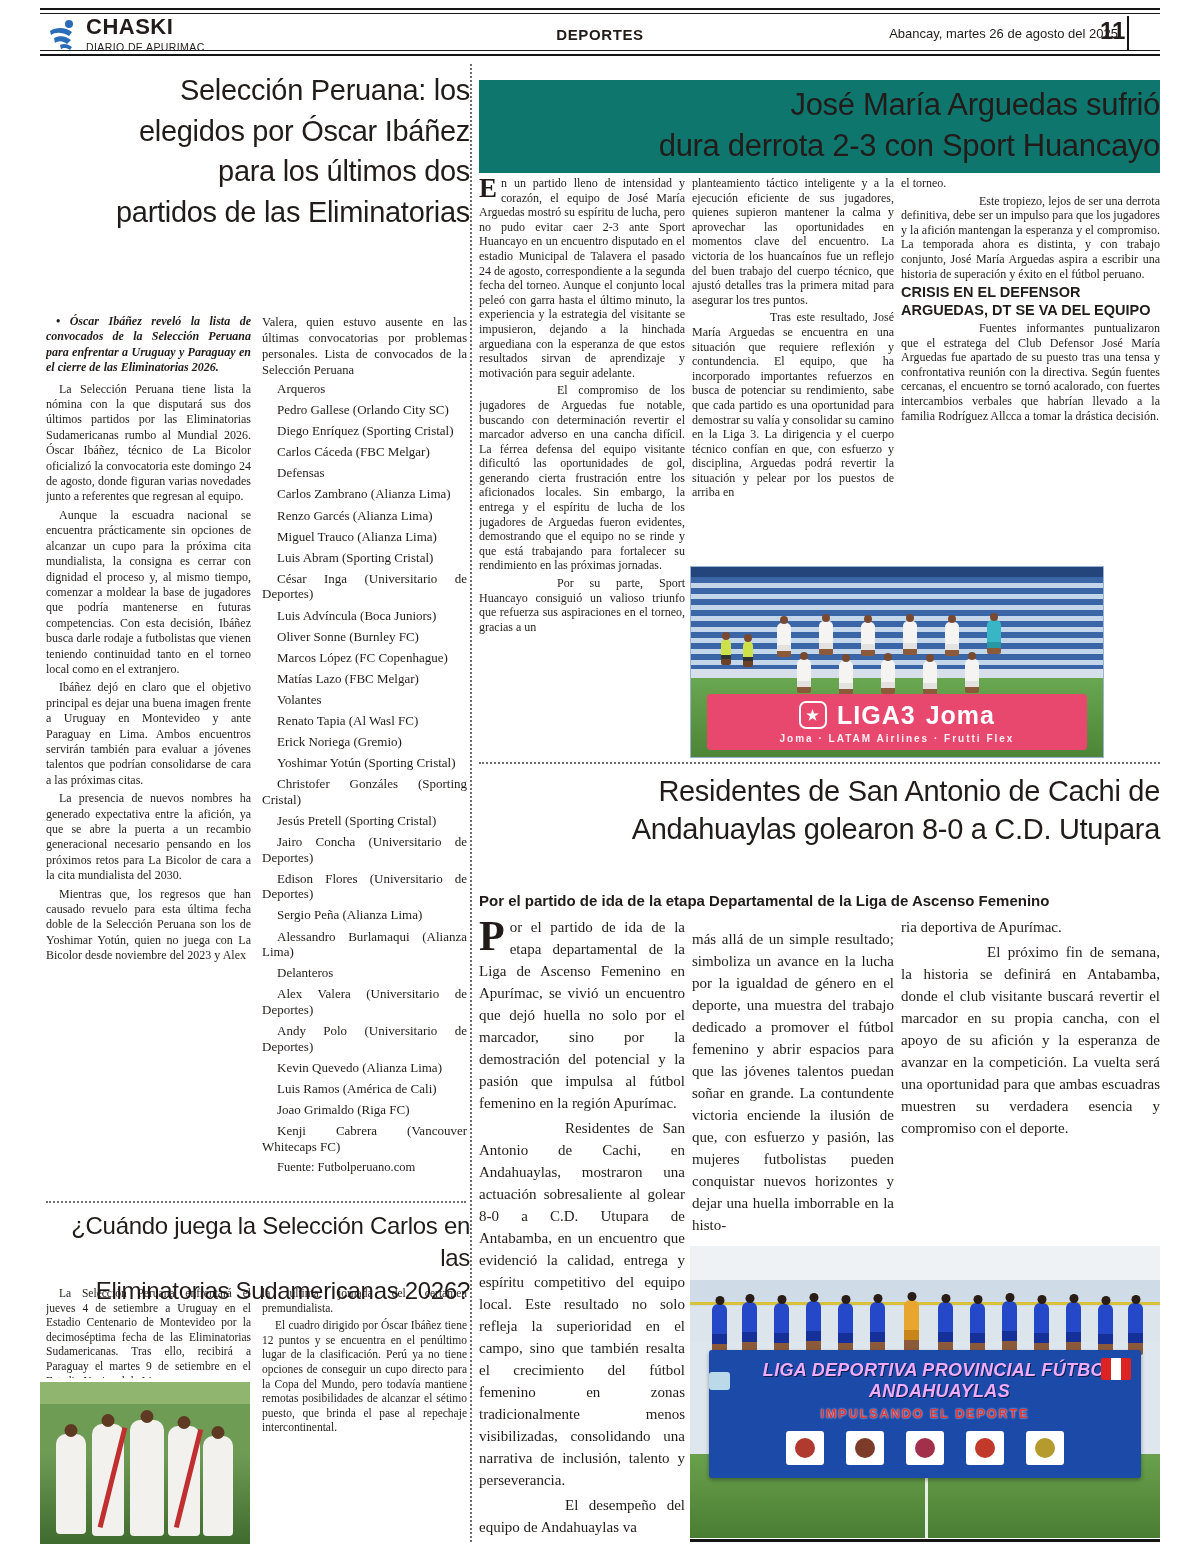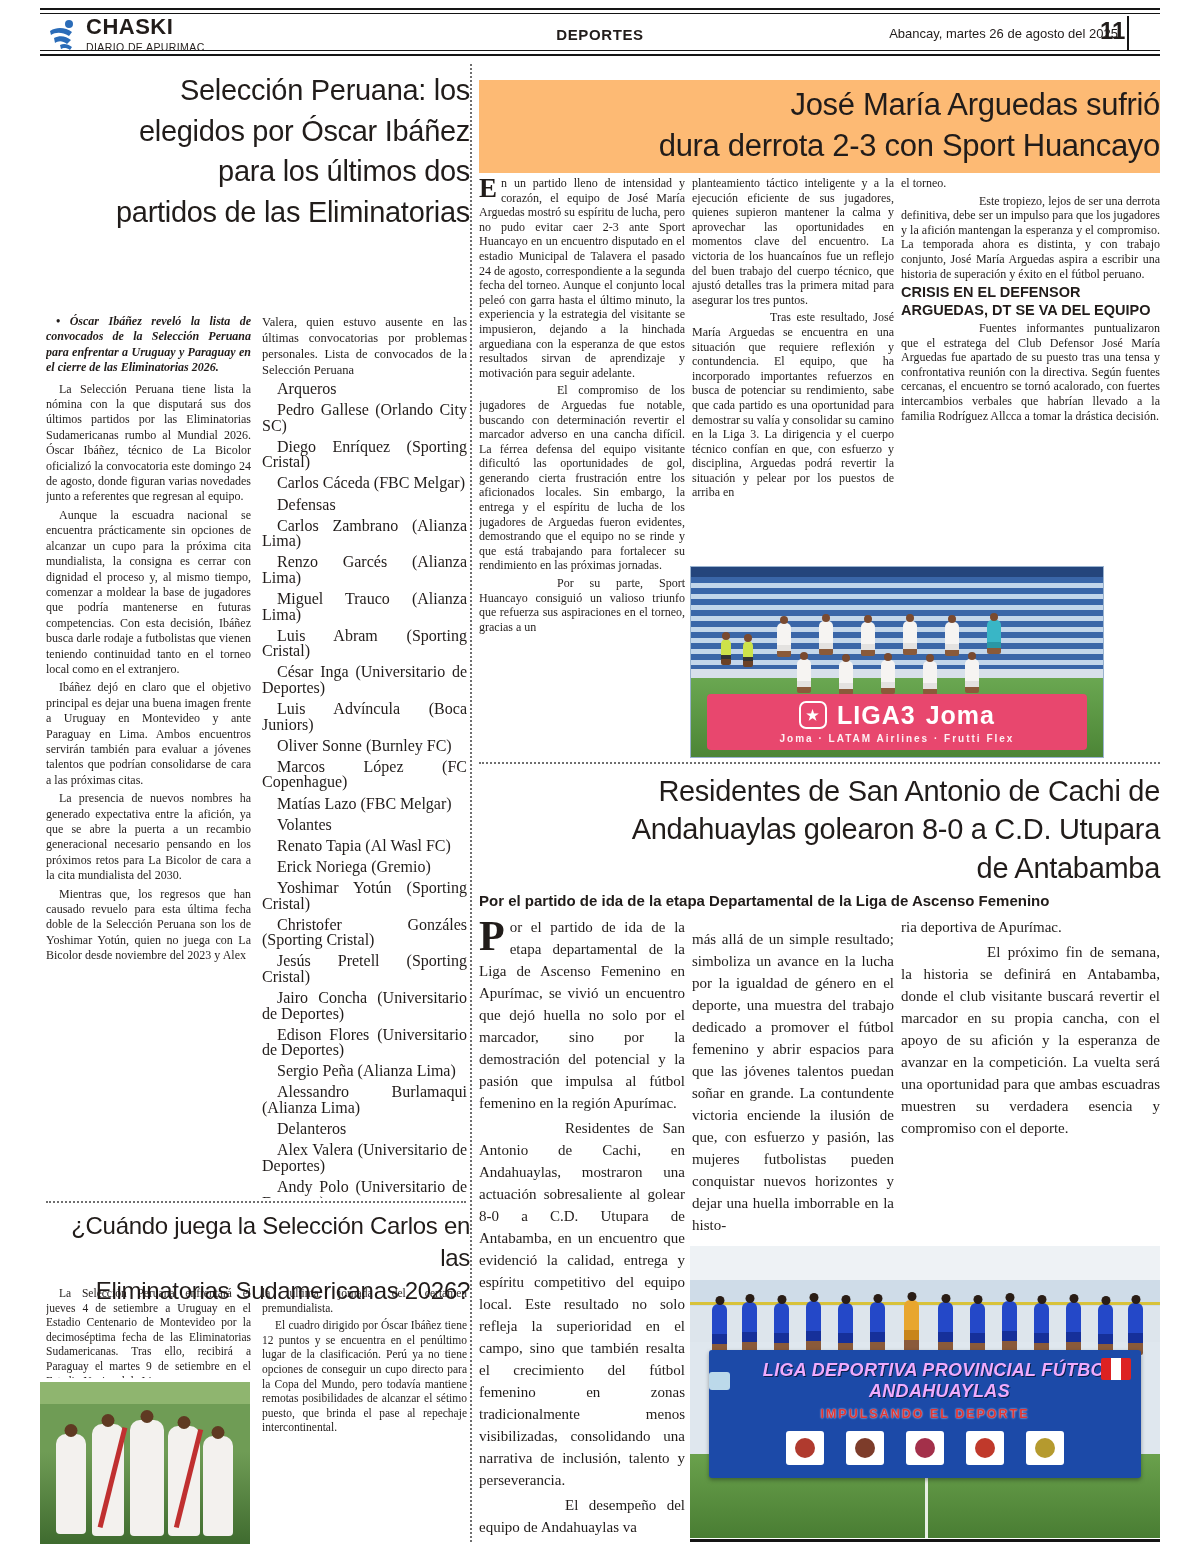--- a/index.html
+++ b/index.html
@@ -17,29 +17,29 @@
   .date-line{font-family:"Liberation Sans",sans-serif;font-size:13px;text-align:right;}
   .page-num{font-family:"Liberation Sans",sans-serif;font-weight:800;font-size:24px;}
 
   
   .title{font-family:"Liberation Sans",sans-serif;font-weight:400;text-align:right;letter-spacing:-.3px;}
   .title p{margin:0;}
   #a1-title{font-size:29px;line-height:1.4;}
   #a2-title{font-size:31px;line-height:1.32;padding-top:5px;}
   #a3-title{font-size:29px;line-height:1.32;}
   #a4-title{font-size:24px;line-height:1.35;}
-  .graybox{background:#fdba74;}
+  .graybox{background:#0f766e;}
 
   
   .col{overflow:hidden;text-align:justify;}
   .col p{margin:0 0 3px 0;}
   .a1col p{font-size:12px;line-height:15.4px;text-indent:13px;}
   .lead{font-size:12.5px;line-height:16px;font-style:italic;font-weight:700;text-indent:10px !important;margin-bottom:6px !important;}
   .intro{font-size:12.5px;line-height:16px;text-indent:0 !important;}
-  .roster p{font-size:16px;line-height:15.6px;text-indent:15px;margin:0 0 5.5px 0;}
+  .roster p{font-size:13px;line-height:15.6px;text-indent:15px;margin:0 0 5.5px 0;}
   .src{font-size:12.5px;margin-top:2px;text-indent:15px;}
   .a2col p{font-size:12px;line-height:14.6px;text-indent:78px;}
   .a2col .nofirst p:first-child{text-indent:0;}
   .dcpara{text-indent:0 !important;}
   .dropcap{float:left;font-weight:700;font-size:27px;line-height:23px;padding:1px 4px 0 0;}
   .dropcap3{float:left;font-weight:700;font-size:42px;line-height:36px;padding:2px 5px 0 0;}
   .subhead{font-family:"Liberation Sans",sans-serif;font-weight:700;font-size:14.5px;line-height:1.2;text-align:left;margin:2px 0;}
   .a3col p{font-size:15px;line-height:22px;text-indent:86px;}
   .a3col .nofirst p:first-child{text-indent:0;}
   .a3sub{font-family:"Liberation Sans",sans-serif;font-weight:700;font-size:15px;}
@@ -269,21 +269,20 @@
       </div>
       <div class="sponsors">Joma · LATAM Airlines · Frutti Flex</div>
     </div>
   </div>
 
   <div class="abs doth" style="left:479px;top:762px;width:681px;"></div>
 
   <div id="a3-title" class="abs title" style="left:479px;top:772px;width:681px;">
       <p>Residentes de San Antonio de Cachi de</p>
       <p>Andahuaylas golearon 8-0 a C.D. Utupara</p>
-      <p>de Antabamba</p>
     </div>
   <div class="abs a3sub" style="left:479px;top:892px;width:681px;">Por el partido de ida de la etapa Departamental de la Liga de Ascenso Femenino</div>
 
   <div class="abs col a3col" style="left:479px;top:916px;width:206px;height:624px;">
     <p class="dcpara"><span class="dropcap3">P</span><span>or el partido de ida de la etapa departamental de la Liga de Ascenso Femenino en Apurímac, se vivió un encuentro que dejó huella no solo por el marcador, sino por la demostración del potencial y la pasión que impulsa al fútbol femenino en la región Apurímac.</span></p>
     <div>
         <p>Residentes de San Antonio de Cachi, en Andahuaylas, mostraron una actuación sobresaliente al golear 8-0 a C.D. Utupara de Antabamba, en un encuentro que evidenció la calidad, entrega y espíritu competitivo del equipo local. Este resultado no solo refleja la superioridad en el campo, sino que también resalta el crecimiento del fútbol femenino en zonas tradicionalmente menos visibilizadas, consolidando una narrativa de inclusión, talento y perseverancia.</p>
         <p>El desempeño del equipo de Andahuaylas va</p>
       </div>
   </div>

